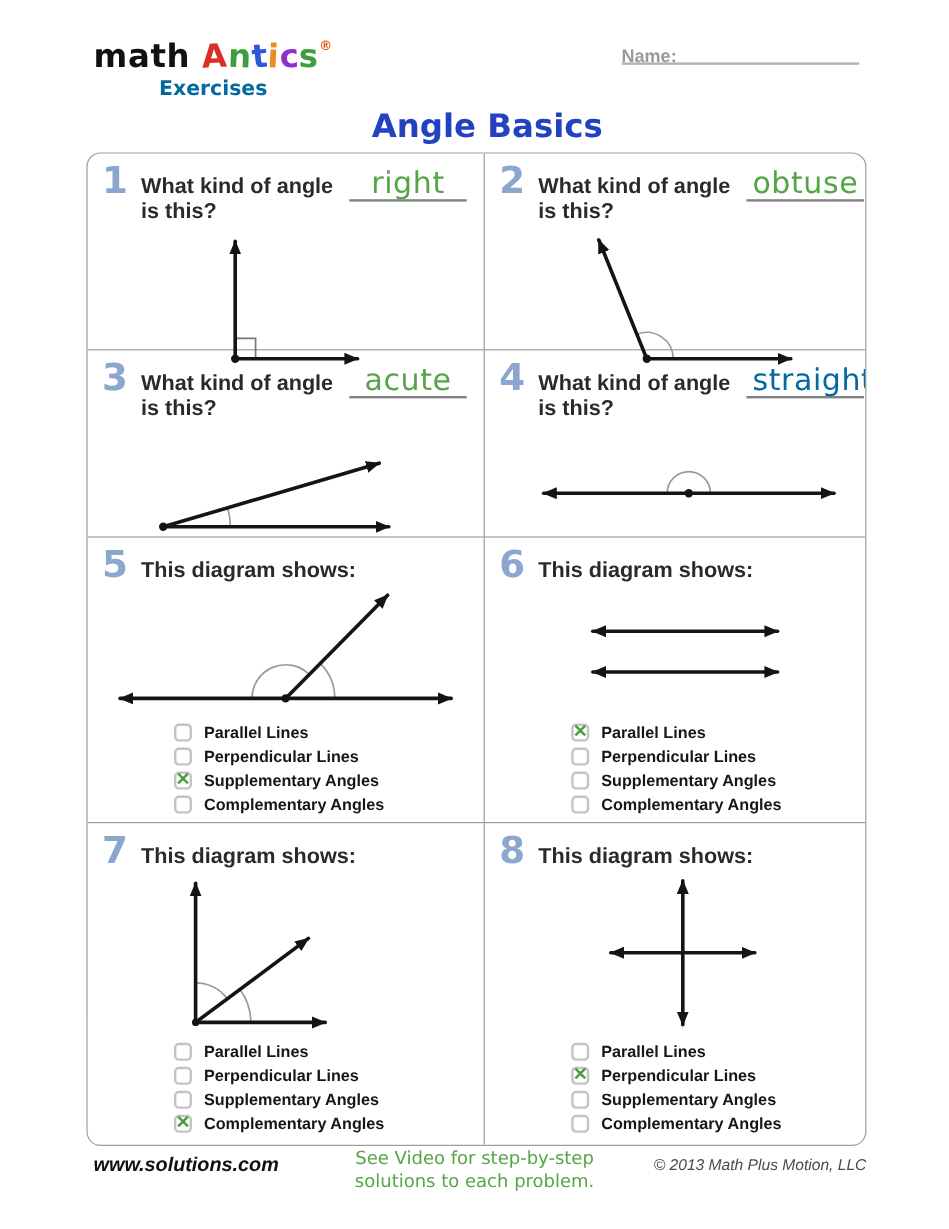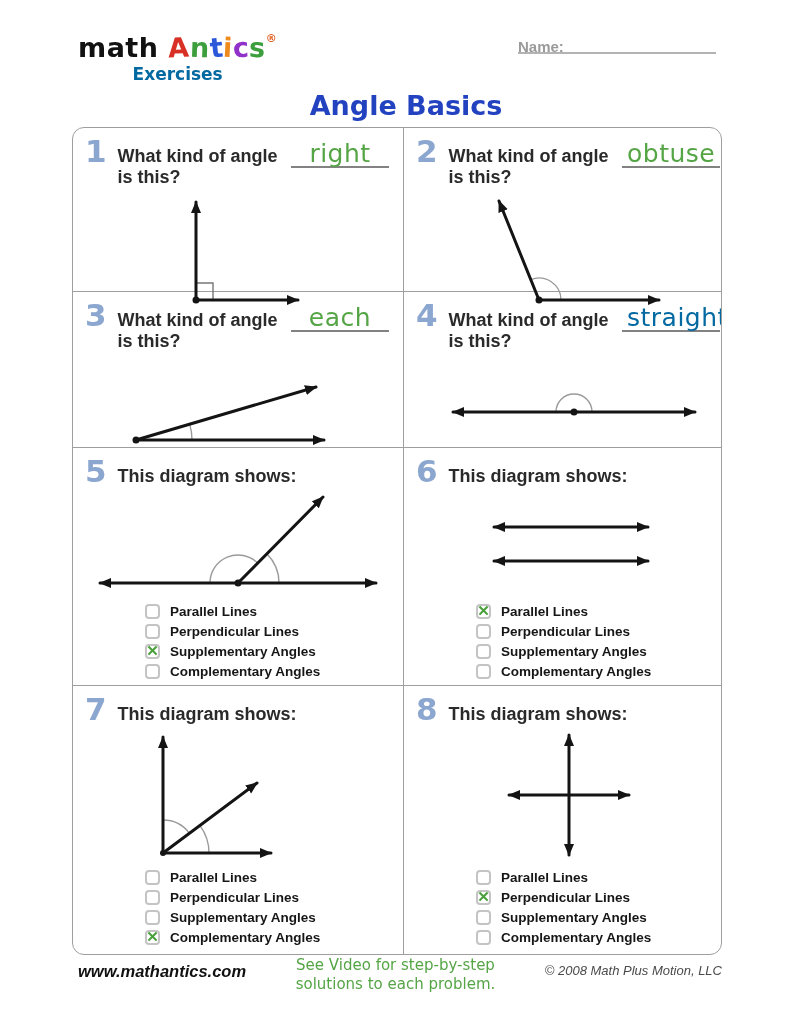--- a/index.html
+++ b/index.html
@@ -127,21 +127,21 @@
         <circle class="dot" cx="130" cy="112" r="3.5"></circle>
       </svg>
     </div>
   </div>
 
   <div class="cell bl bb">
     <div class="cell-head">
       <span class="num" style="color: rgb(139, 167, 208);">3</span>
       <span class="question">What kind of angle is this?</span>
       <span class="answer-line">
-        <span class="answer" style="color: rgb(85, 165, 70);">each</span>
+        <span class="answer" style="color: rgb(85, 165, 70);">acute</span>
       </span>
     </div>
     <div class="diagram">
       <svg width="320" height="114" viewBox="0 0 320 114">
         <defs>
             <marker id="ah3" markerUnits="userSpaceOnUse" markerWidth="14" markerHeight="12" refX="11" refY="5" orient="auto-start-reverse">
               <path d="M0,0 L12,5 L0,10 Z" fill="#141414"></path>
             </marker>
           </defs>
         <path class="arc" d="M114,88 A56,56 0 0 0 111.7,72.1"></path>
@@ -328,18 +328,18 @@
       </label>
       <label class="opt">
         <span class="checkbox"></span>
         <span class="opt-label">Complementary Angles</span>
       </label>
     </div>
   </div>
 
 </div>
 
-<div class="footer-site">www.mathantics.com</div>
+<div class="footer-site">www.solutions.com</div>
 <div class="footer-note" style="color: rgb(85, 165, 70);">
   <div>See Video for step-by-step</div>
   <div>solutions to each problem.</div>
 </div>
-<div class="footer-copy">© 2008 Math Plus Motion, LLC</div>
+<div class="footer-copy">© 2013 Math Plus Motion, LLC</div>
 
 </body></html>

